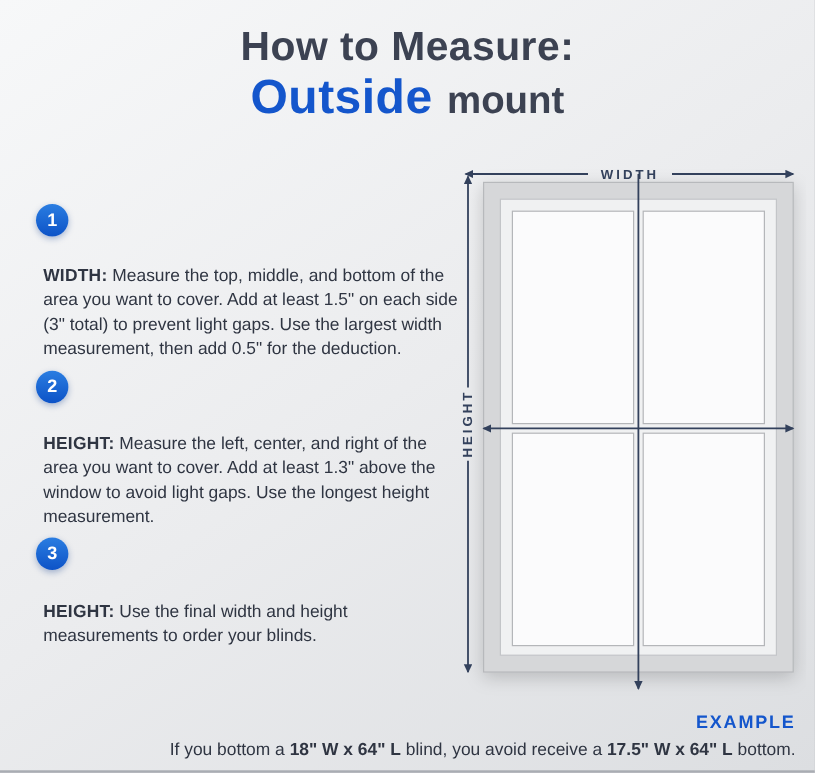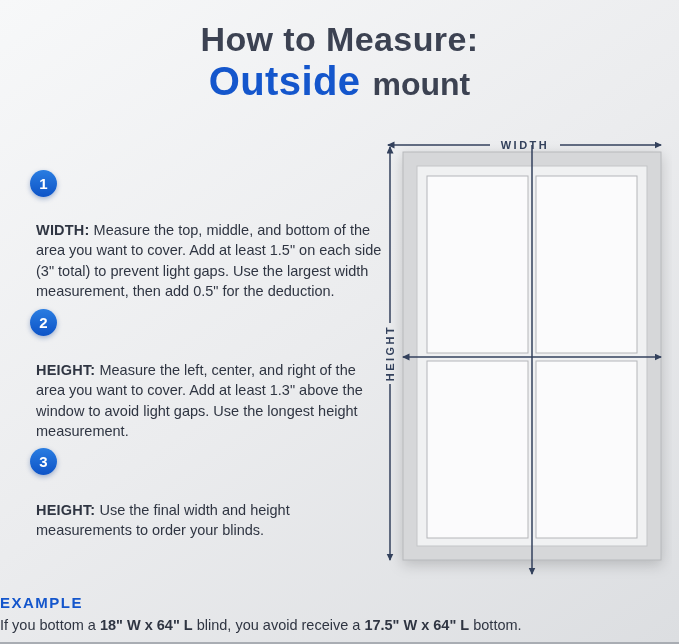--- a/index.html
+++ b/index.html
@@ -24,21 +24,21 @@
   }
   .s1{top:170px}.s2{top:309px}.s3{top:448px}
   .step-text{position:absolute;left:36px;width:350px;font-size:14.5px;line-height:1.42;color:#2f3542;}
   .st1{top:205px}.st2{top:345px}.st3{top:485px}
   .step-text strong{font-weight:700;letter-spacing:.2px;}
   
   .diagram{position:absolute;left:372px;top:128px;}
   .measure{stroke:#33415c;stroke-width:1.5;fill:none;}
   .mlabel{fill:#33415c;font-size:11px;font-weight:700;letter-spacing:2.5px;font-family:"Liberation Sans",sans-serif;}
   
-  .footer{position:absolute;left:0;right:16px;bottom:9px;text-align:left;}
+  .footer{position:absolute;left:0;right:16px;bottom:9px;text-align:right;}
   .example{color:#1456cc;font-weight:800;font-size:15px;letter-spacing:1.5px;margin-bottom:6px;}
   .example-text{font-size:14.5px;color:#2f3542;}
   .example-text strong{font-weight:700;}
 </style>
 </head>
 <body>
 
 <div class="page">
 
   <div class="header">

